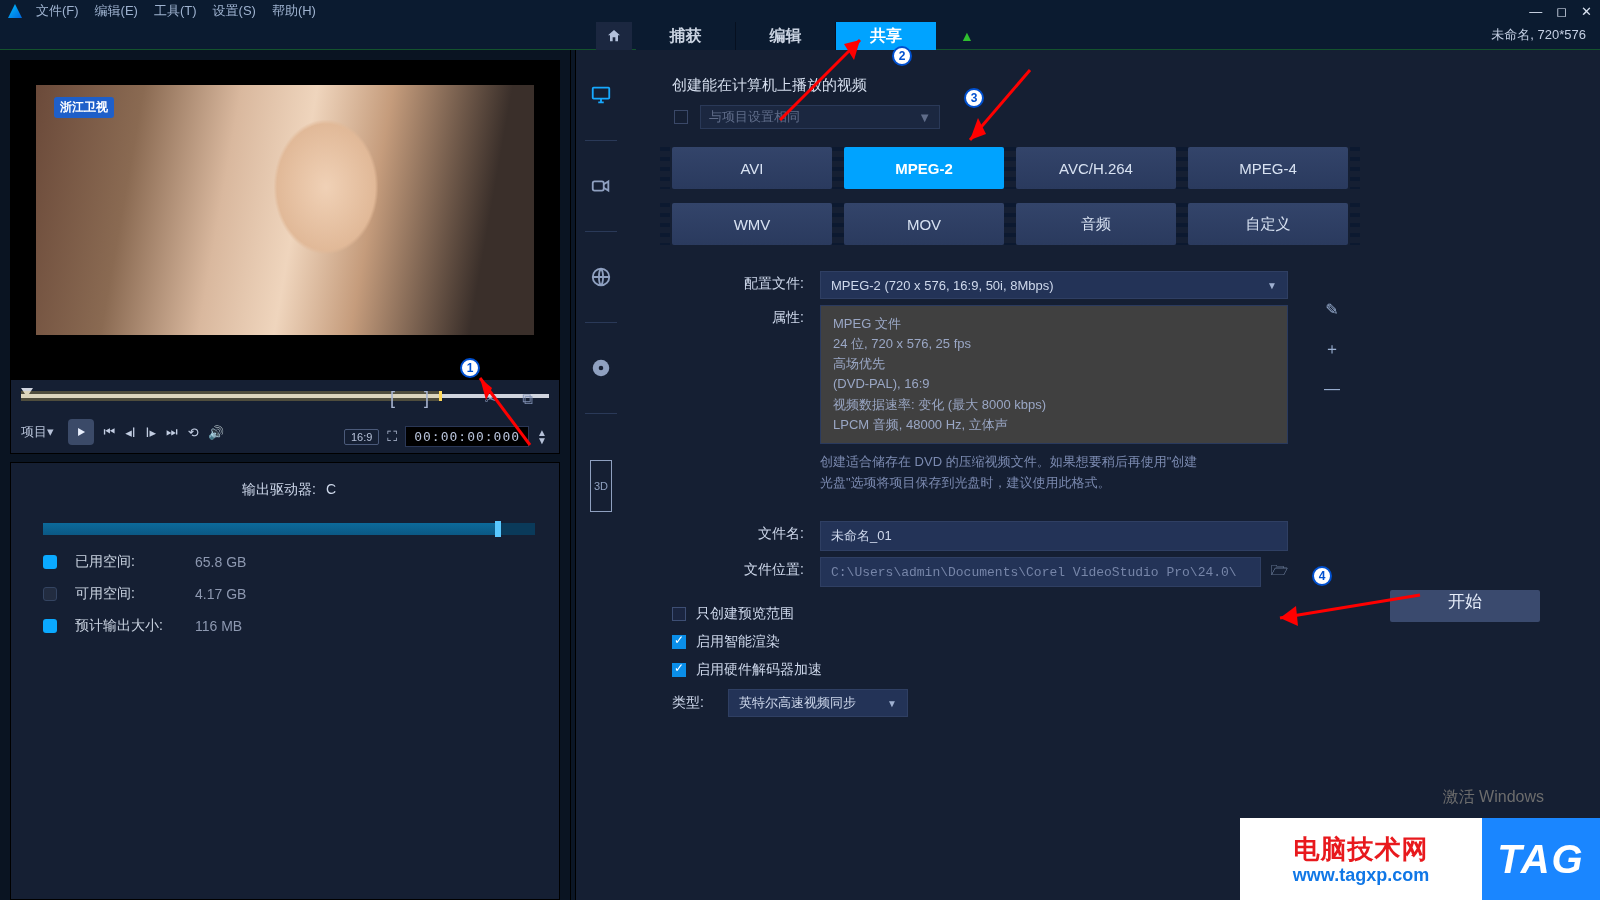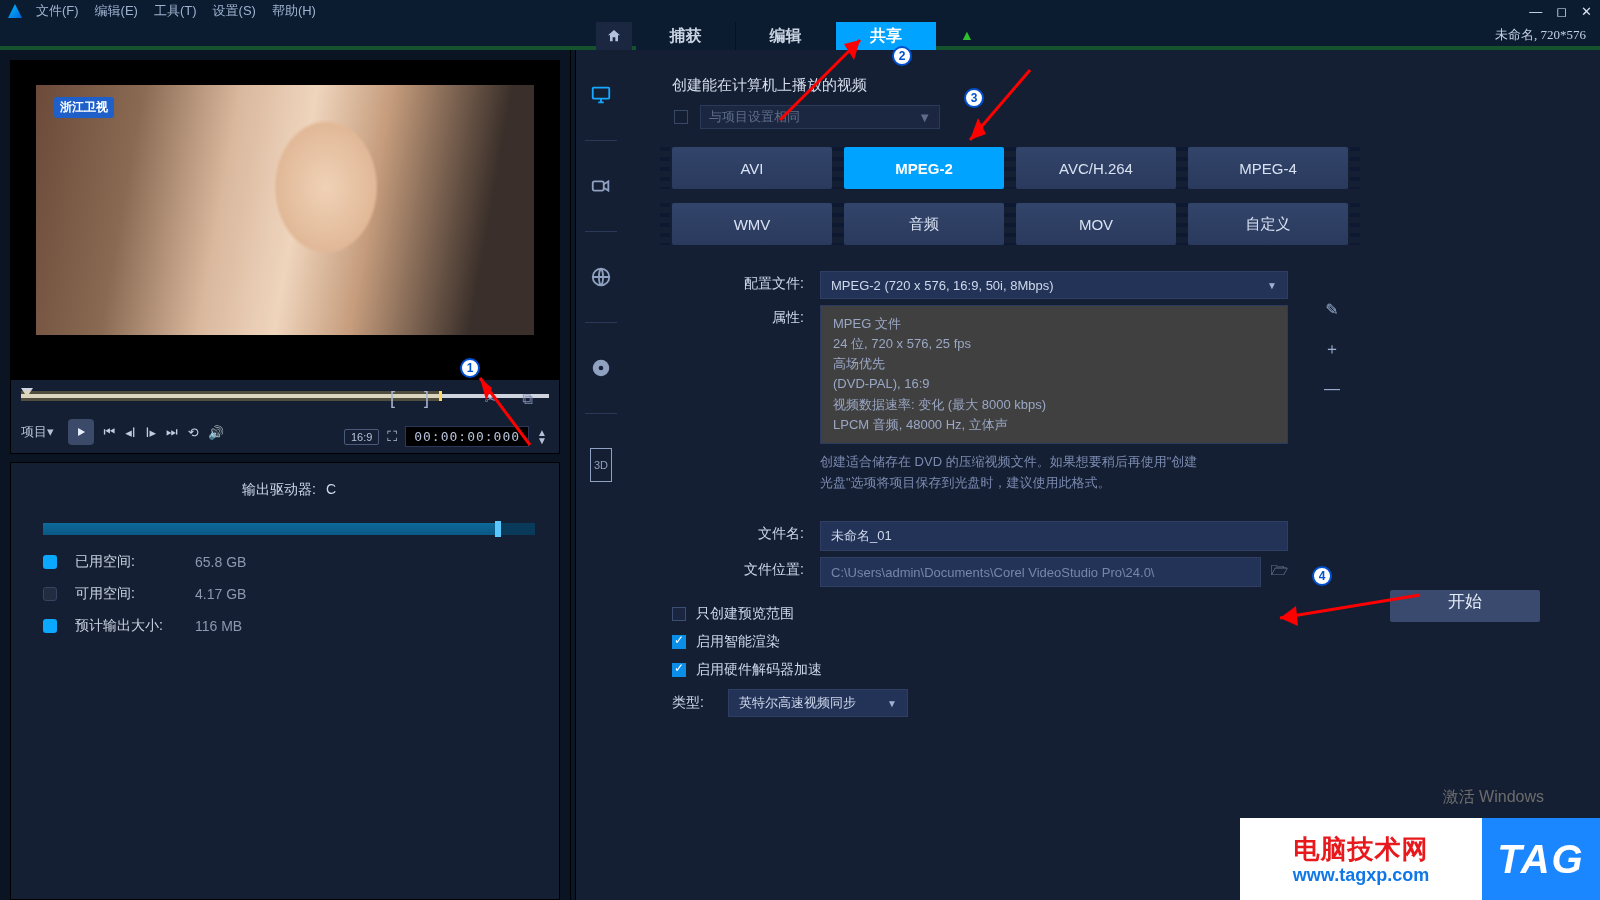--- a/index.html
+++ b/index.html
@@ -23,21 +23,21 @@
 
   
   #menubar{height:22px;background:var(--top);display:flex;align-items:center;padding:0 8px;font-size:13px;color:#9fb3d0;}
   #menubar .logo{width:14px;height:14px;background:linear-gradient(135deg,#00c0ff,#0066dd);clip-path:polygon(50% 0,100% 100%,0 100%);margin-right:14px;}
   #menubar .mi{margin-right:16px;cursor:default;}
   #menubar .flex{flex:1;}
   #menubar .winctrl{display:flex;gap:14px;color:#dbe4f2;font-size:13px;}
   #menubar .winctrl span{cursor:default;}
 
   
-  #steptabs{height:28px;background:var(--top);display:flex;align-items:stretch;padding-left:590px;position:relative;border-bottom:4px solid #14532d;font-family:Liberation Serif, serif;}
+  #steptabs{height:28px;background:var(--top);display:flex;align-items:stretch;padding-left:590px;position:relative;border-bottom:1px solid #14532d;}
   #steptabs .home{position:absolute;left:590px;top:0;width:36px;height:28px;background:var(--panel2);display:flex;align-items:center;justify-content:center;}
   #steptabs .steps{position:absolute;left:630px;top:0;display:flex;height:28px;}
   #steptabs .step{width:100px;height:28px;display:flex;align-items:center;justify-content:center;font-size:16px;font-weight:600;border-right:1px solid #061020;background:var(--top);}
   #steptabs .step:last-child{border-right:none;}
   #steptabs .step.active{background:var(--accent2);color:#fff;}
   #steptabs .up-arrow{position:absolute;left:960px;top:6px;color:#2fbf2f;font-size:14px;}
   #steptabs .status{position:absolute;right:14px;top:4px;color:#c5d0e4;font-size:13px;}
 
   
   #main{position:absolute;top:50px;left:0;right:0;bottom:0;display:flex;}
@@ -278,42 +278,42 @@
     </div>
     <div class="sep"></div>
     <div class="ti" style="flex-direction:column;">
       <svg viewBox="0 0 24 24">
           <circle cx="12" cy="12" r="9" fill="currentColor"></circle>
           <circle cx="12" cy="12" r="2.5" fill="#151f33"></circle>
         </svg>
     </div>
     <div class="sep"></div>
     <div class="ti">
-      <span style="border:1.5px solid currentColor;padding:10px 3px;font-size:11px;">3D</span>
+      <span style="border:1.5px solid currentColor;padding:19px 3px;font-size:11px;margin-top:12px;">3D</span>
     </div>
   </div>
 
   <div id="right">
     <h3>创建能在计算机上播放的视频</h3>
     <div class="same">
       <span class="cb"></span>
       <div class="dd">
         <span>与项目设置相同</span>
         <span>▼</span>
       </div>
     </div>
 
     <div id="fmt">
         <div class="fmt">AVI</div>
         <div class="fmt active">MPEG-2</div>
         <div class="fmt">AVC/H.264</div>
         <div class="fmt">MPEG-4</div>
         <div class="fmt">WMV</div>
+        <div class="fmt">MOV</div>
         <div class="fmt">音频</div>
-        <div class="fmt">MOV</div>
         <div class="fmt">自定义</div>
       </div>
 
     <div class="prow">
       <div class="plabel">配置文件:</div>
       <div class="pval">
         <div class="selectbox">
           <span>MPEG-2 (720 x 576, 16:9, 50i, 8Mbps)</span>
           <span class="caret">▼</span>
         </div>
@@ -349,21 +349,21 @@
       <div class="plabel">文件名:</div>
       <div class="pval">
           <div class="inputbox">
             <span>未命名_01</span>
           </div>
         </div>
     </div>
     <div class="prow">
       <div class="plabel">文件位置:</div>
       <div class="pval" style="display:flex;align-items:center;">
-        <div class="inputbox dim" style="flex:1;">
+        <div class="inputbox dim" style="flex:1;font-family:Liberation Mono, monospace;">
             <span>C:\Users\admin\Documents\Corel VideoStudio Pro\24.0\</span>
           </div>
         <span class="browse">🗁</span>
       </div>
     </div>
 
     <div class="opts">
       <div class="opt">
         <span class="cbx"></span>
         <span>只创建预览范围</span>

